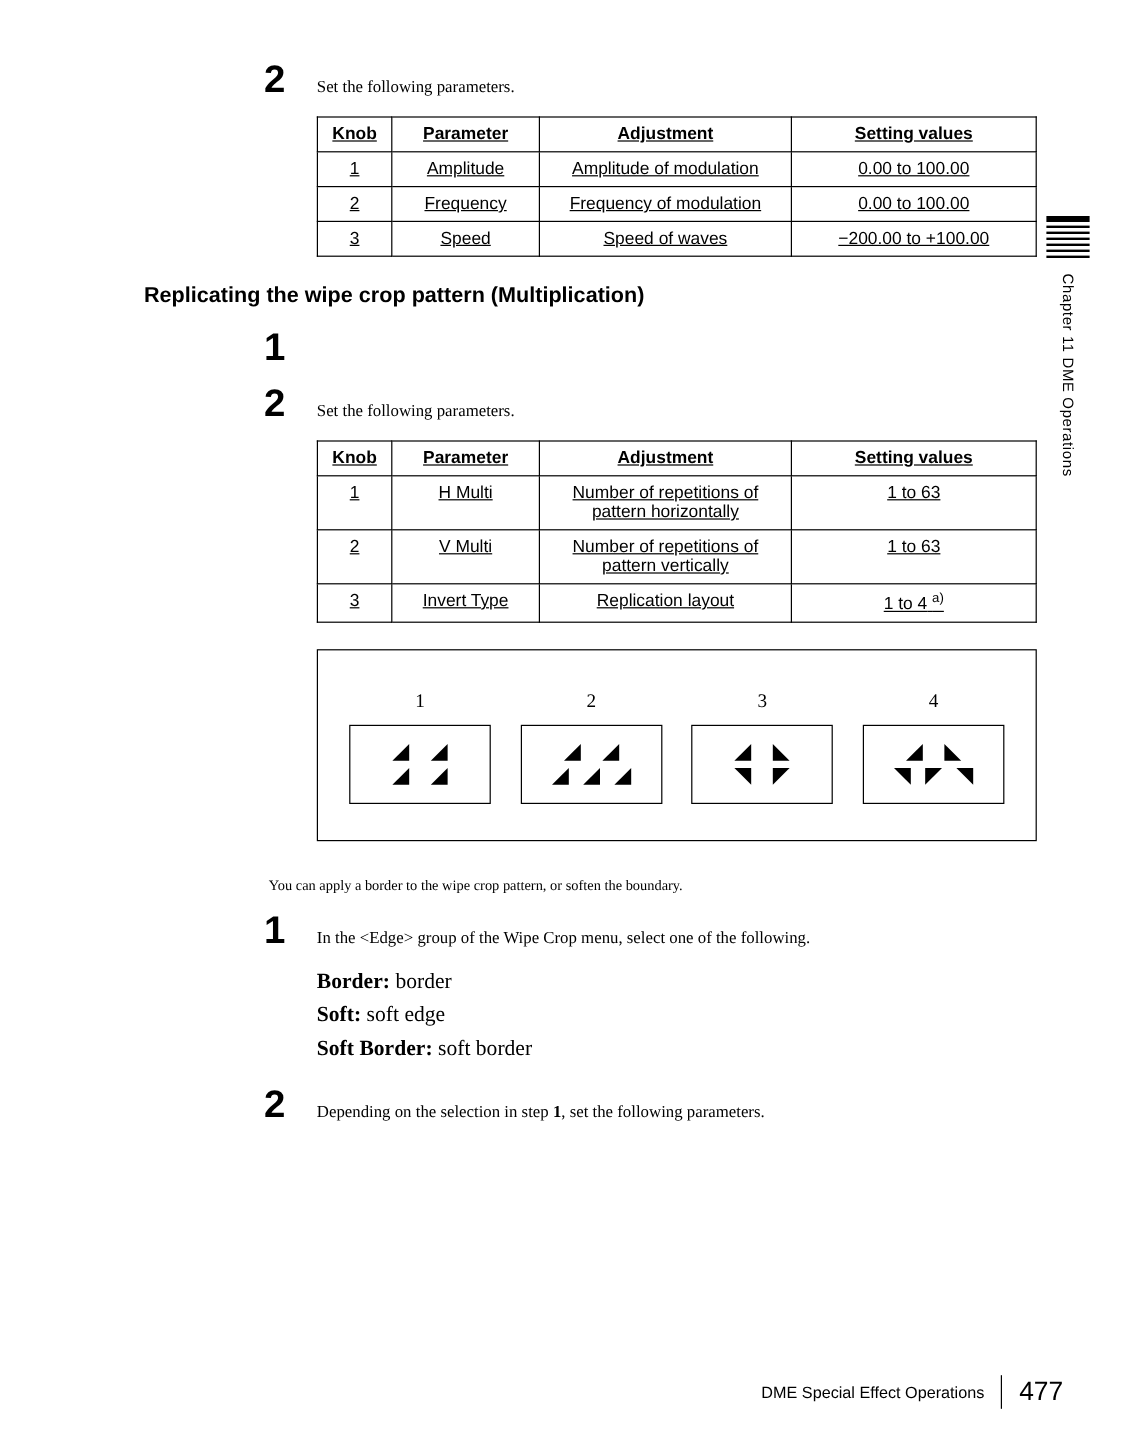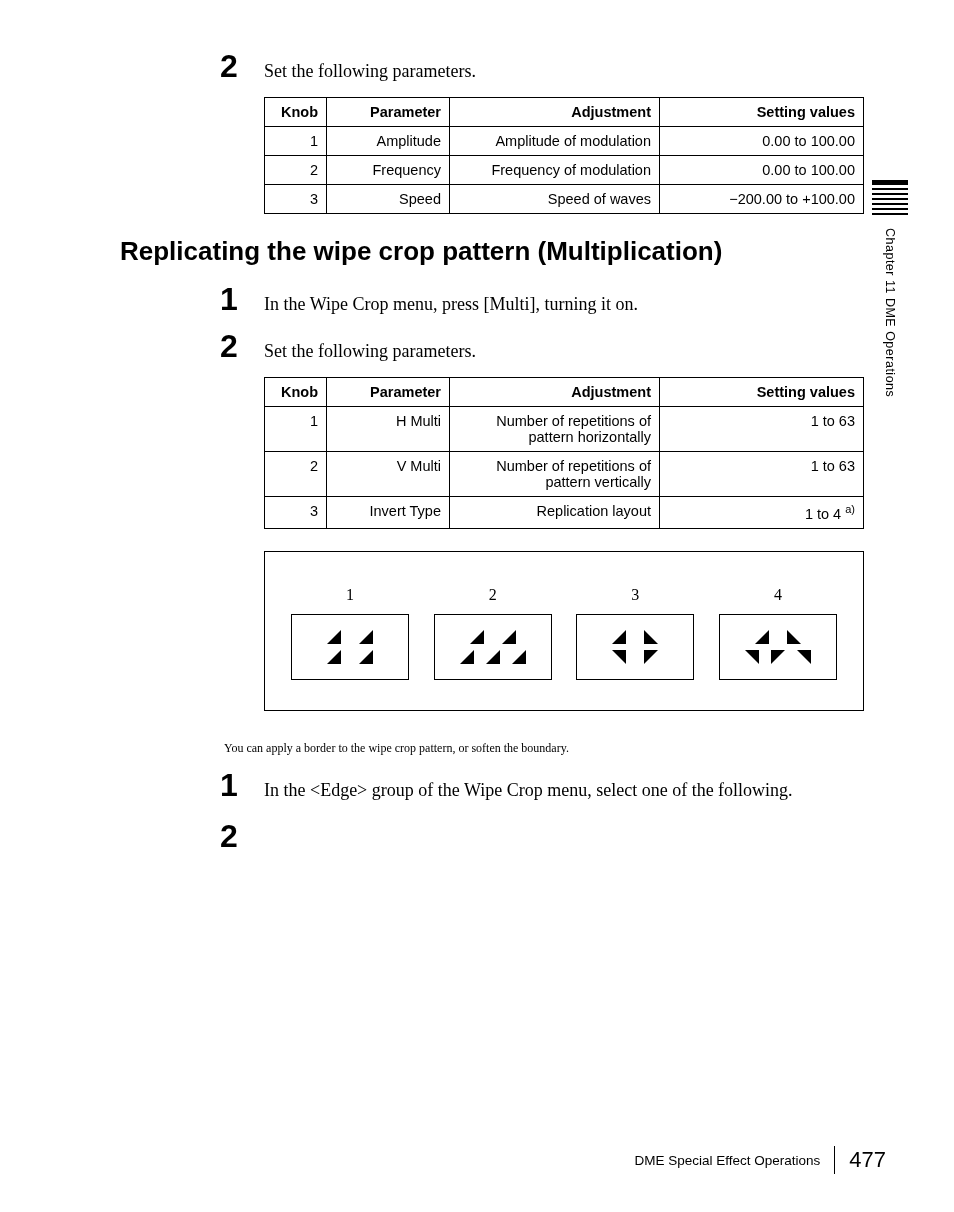--- a/index.html
+++ b/index.html
@@ -21,53 +21,54 @@
   }
   .step-num {
     font-family: Arial, Helvetica, sans-serif;
     font-size: 32px;
     font-weight: bold;
     width: 44px;
     text-align: left;
     margin-left: 100px;
   }
   .step-text {
-    font-size: 18px;
+    font-size: 14px;
     line-height: 1.5;
   }
   .step-sub {
     margin-left: 144px;
     font-size: 18px;
     line-height: 1.55;
     margin-top: 6px;
   }
   table.param {
     border-collapse: collapse;
     margin-left: 144px;
     margin-top: 12px;
     margin-bottom: 22px;
     font-family: Arial, Helvetica, sans-serif;
     font-size: 14.5px;
     width: 600px;
   }
   table.param th, table.param td {
     border: 1px solid #000;
     padding: 6px 8px;
-    text-align: right;
+    text-align: center;
     vertical-align: top;
+    text-decoration: underline;
   }
   table.param th {
     font-weight: bold;
   }
   .col-knob { width: 62px; }
   .col-param { width: 123px; }
   .col-adj { width: 210px; }
   h2.section {
     font-family: Arial, Helvetica, sans-serif;
-    font-size: 26px;
+    font-size: 18px;
     font-weight: bold;
     margin-top: 18px;
     margin-bottom: 14px;
     margin-left: 0;
   }
   .footnote {
     margin-left: 144px;
     font-size: 14.5px;
     margin-bottom: 14px;
   }
@@ -217,21 +218,20 @@
         <td>Speed of waves</td>
         <td>−200.00 to +100.00</td>
       </tr>
     </tbody>
   </table>
 
   <h2 class="section">Replicating the wipe crop pattern (Multiplication)</h2>
 
   <div class="step-row">
     <div class="step-num">1</div>
-    <div class="step-text">In the Wipe Crop menu, press [Multi], turning it on.</div>
   </div>
   <div class="step-row">
     <div class="step-num">2</div>
     <div class="step-text">Set the following parameters.</div>
   </div>
 
   <table class="param">
     <thead>
       <tr>
         <th class="col-knob">Knob</th>
@@ -319,23 +319,31 @@
       </div>
     </div>
   </div>
 
   <div class="bodypara">You can apply a border to the wipe crop pattern, or soften the boundary.</div>
 
   <div class="step-row">
     <div class="step-num">1</div>
     <div class="step-text">In the &lt;Edge&gt; group of the Wipe Crop menu, select one of the following.</div>
   </div>
+  <div class="step-sub">
+    <div><span class="bold">Border:</span><span> border</span></div>
+    <div><span class="bold">Soft:</span><span> soft edge</span></div>
+    <div><span class="bold">Soft Border:</span><span> soft border</span></div>
+  </div>
 
   <div class="step-row" style="margin-top:14px;">
     <div class="step-num">2</div>
+    <div class="step-text">
+      <span>Depending on the selection in step </span><span class="bold">1</span><span>, set the following parameters.</span>
+    </div>
   </div>
 
 </div>
 
 <div class="sidetab">
   <div class="sidetab-lines">
     <div class="ln" style="top:0; height:5px;"></div>
     <div class="ln" style="top:8px;"></div>
     <div class="ln" style="top:13px;"></div>
     <div class="ln" style="top:18px;"></div>

